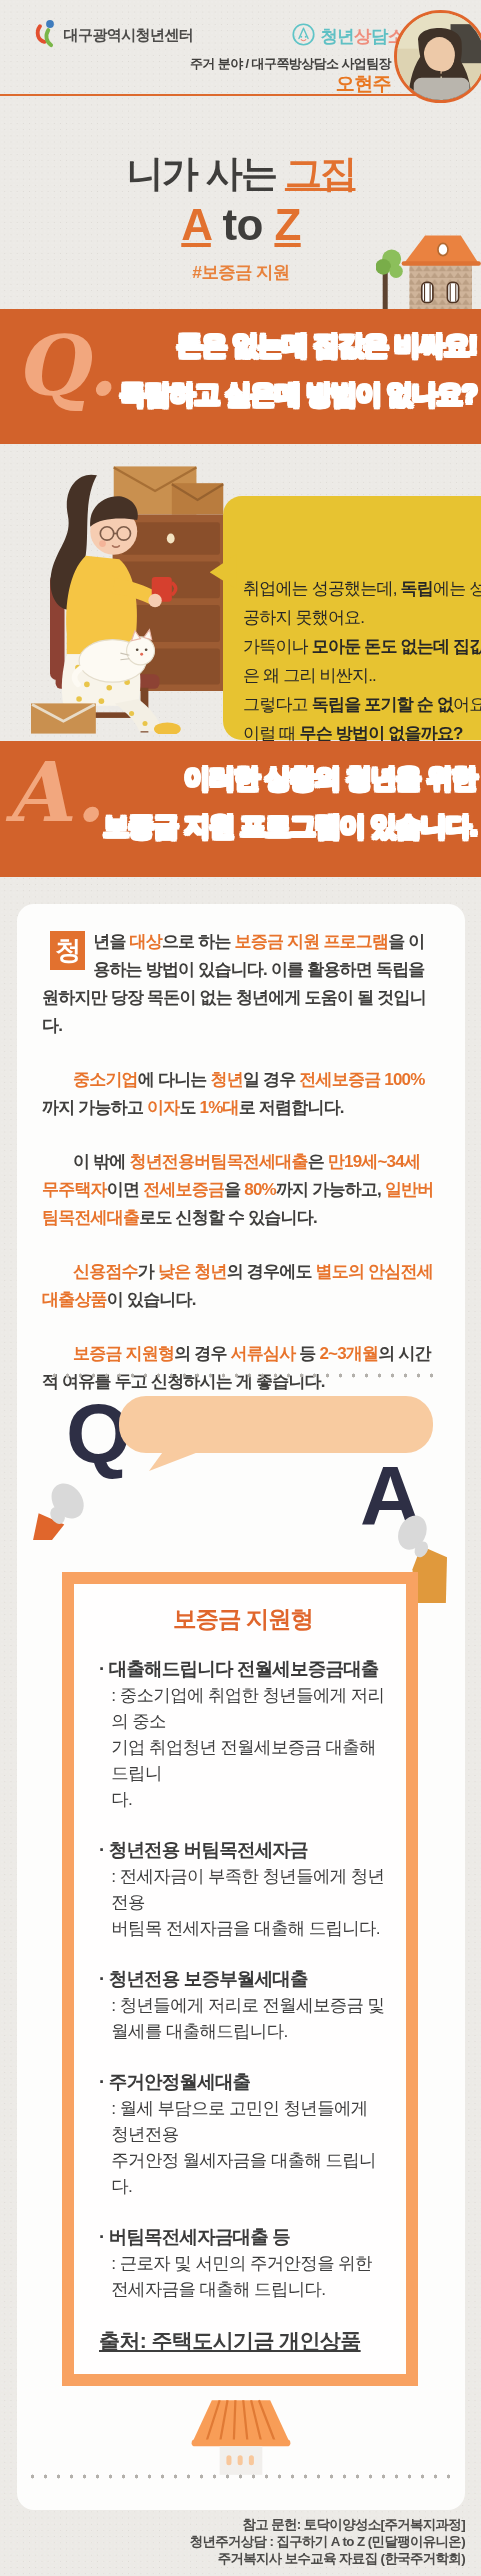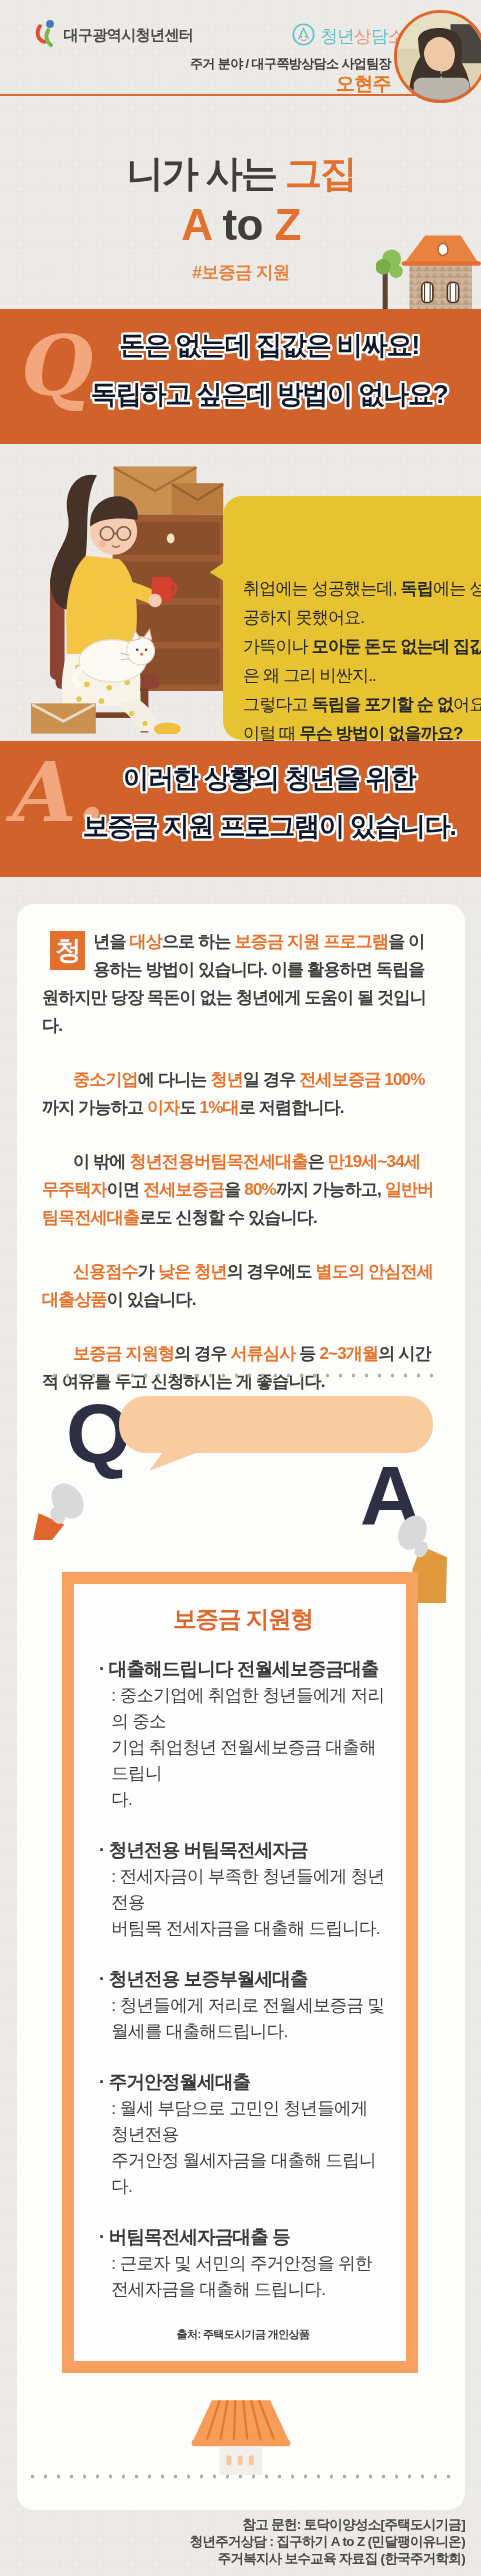--- a/index.html
+++ b/index.html
@@ -8,57 +8,57 @@
     background-color:#eceae6;
     background-image:radial-gradient(rgba(255,255,255,.55) 0.6px,transparent 0.7px),
                      radial-gradient(rgba(175,170,162,.28) 0.6px,transparent 0.7px);
     background-size:3.9px 3.9px,6.2px 6.2px;background-position:0 0,1.7px 2.8px;}
   .sec{position:relative;}
   
   .top{height:309px;}
   .logo-left{position:absolute;left:32px;top:19px;display:flex;align-items:center;gap:5.6px;}
   .logo-left .lname{font-size:15px;font-weight:bold;color:#4c4b49;letter-spacing:-0.6px;}
   .counsel{position:absolute;left:291px;top:22.4px;display:flex;align-items:center;gap:4.5px;}
-  .counsel .cname{font-size:17.4px;font-weight:normal;letter-spacing:-0.6px;}
+  .counsel .cname{font-size:17.4px;font-weight:bold;letter-spacing:-0.6px;}
   .role{position:absolute;right:91px;top:55px;font-size:13px;font-weight:bold;color:#3f3e3c;letter-spacing:-0.6px;}
   .adv-name{position:absolute;right:91px;top:71px;font-size:19px;font-weight:bold;color:#e87722;letter-spacing:-0.6px;}
   .hr-orange{position:absolute;left:0;top:94px;width:464px;height:1.7px;background:#dd6a2e;}
   .photo{position:absolute;left:394px;top:10px;width:87px;height:87px;border-radius:50%;
     border:3.4px solid #e0662c;overflow:hidden;background:#ded6b8;z-index:2;}
   
   .title-wrap{position:absolute;left:0;top:151px;width:482px;text-align:center;line-height:1.25;}
   .t1{font-size:37px;font-weight:bold;letter-spacing:-1.7px;}
   .t2{font-size:44px;font-weight:bold;letter-spacing:-0.6px;margin-top:0px;}
   .ht{margin-top:10px;font-size:17.4px;font-weight:bold;color:#e8823c;letter-spacing:-0.6px;}
   .house{position:absolute;left:376px;top:231px;}
   
   .band{background:#d2622b;}
   .qband{height:135px;}
   .aband{height:136px;}
   .script-mark{position:absolute;font-family:"DejaVu Serif",serif;font-style:italic;font-weight:bold;
     color:#f2a77e;font-size:83px;line-height:1;}
   .q1mark{left:21px;top:15.7px;}
   .a1mark{left:12.3px;top:10px;}
-  .band-text{position:absolute;left:62px;right:5.6px;text-align:center;font-weight:bold;
-    color:#0f172a;font-size:26px;letter-spacing:-1.1px;
+  .band-text{position:absolute;left:62px;right:5.6px;text-align:right;font-weight:bold;
+    color:#ffffff;font-size:26px;letter-spacing:-1.1px;
     text-shadow:-1.7px -1.7px 0 #fff,1.7px -1.7px 0 #fff,-1.7px 1.7px 0 #fff,1.7px 1.7px 0 #fff,
       -2.2px 0 0 #fff,2.2px 0 0 #fff,0 -2.2px 0 #fff,0 2.2px 0 #fff;}
   .qline1{top:19px;} .qline2{top:68px;}
   .aline1{top:20px;} .aline2{top:68px;}
   
   .illus{height:297px;}
   .girl{position:absolute;left:31px;top:22.4px;}
   .speech{position:absolute;left:223px;top:52px;width:292px;height:244px;background:#e7c331;
     border-radius:19px;box-sizing:border-box;padding:20px 14.6px 0 20px;
     font-size:17px;line-height:29px;color:#272727;letter-spacing:-0.8px;white-space:pre-line;}
   .speech .tail{position:absolute;left:-13.4px;top:58px;width:27px;height:35px;background:#e7c331;
     clip-path:polygon(100% 0,100% 100%,0 52%);}
   .seg-b{font-weight:bold;}
   .seg-o{color:#e8742c;}
-  .seg-o2{color:#e2712f;}
+  .seg-o2{color:#e2712f;text-decoration:underline;}
   .seg-d{color:#3f3e3c;}
   .seg-ob{color:#e0662c;}
   .seg-teal{color:#5fc0c4;}
   .seg-sal{color:#ef8e7d;}
   .gap48{height:27px;}
   
   .card{position:relative;margin-left:17px;width:448px;height:1606px;background:#fdfdfc;border-radius:17px;}
   .card-body{padding:23.5px 28px 0 25px;font-size:17px;line-height:28px;font-weight:bold;
     color:#3f3e3c;letter-spacing:-0.8px;}
   .card-body p{margin:0 0 26px 0;}
@@ -81,21 +81,21 @@
     clip-path:polygon(28% 0,100% 0,0 100%);}
   
   .pbox{position:absolute;left:45px;top:668px;width:356px;box-sizing:border-box;
     border:12.3px solid #f8a262;background:#fffefe;padding:15.7px 19px 19px 25px;}
   .pbox-title{text-align:center;color:#e0662c;font-size:23.5px;font-weight:bold;letter-spacing:-1.1px;margin:3.4px 0 21px;}
   .pitem{margin-bottom:25px;}
   .pitem:last-of-type{margin-bottom:5.6px;}
   .pitem-t{font-size:18.5px;font-weight:bold;color:#3a3a3a;line-height:26px;letter-spacing:-0.8px;}
   .pitem-d{font-size:17.4px;font-weight:normal;color:#3e3e3e;line-height:26px;letter-spacing:-0.6px;
     white-space:pre-line;margin-left:12.3px;}
-  .psource{text-align:center;font-size:11px;font-weight:bold;color:#3e3e3e;letter-spacing:-0.6px;margin-top:14.6px;}
+  .psource{text-align:left;font-size:21px;font-weight:bold;color:#3e3e3e;letter-spacing:-0.6px;margin-top:14.6px;text-decoration:underline;}
   
   .card-bottom{position:absolute;left:0;right:0;bottom:0;height:244px;}
   .awning{position:absolute;left:50%;transform:translateX(-50%);top:133px;}
   .dots2{position:absolute;left:9px;right:9px;top:208px;}
   
   .footer{height:67px;padding-top:5.6px;box-sizing:border-box;text-align:right;padding-right:17px;
     font-size:13.4px;font-weight:bold;color:#4b4a48;line-height:17.4px;letter-spacing:-0.6px;}
 </style>
 </head>
 <body>
@@ -342,19 +342,19 @@
           <rect x="64" y="100" width="9" height="18" rx="4.5" fill="#f8c79b"></rect>
           <rect x="84" y="100" width="9" height="18" rx="4.5" fill="#f8c79b"></rect>
           <rect x="104" y="100" width="9" height="18" rx="4.5" fill="#f8c79b"></rect>
         </svg>
       </div>
       <div class="dots dots2"></div>
     </div>
   </section>
 
   <section class="sec footer">
-    <div>참고 문헌: 토닥이양성소[주택도시기금]</div>
+    <div>참고 문헌: 토닥이양성소[주거복지과정]</div>
     <div>청년주거상담 : 집구하기 A to Z (민달팽이유니온)</div>
     <div>주거복지사 보수교육 자료집 (한국주거학회)</div>
   </section>
 
 </div>
 
 
 </body></html>

